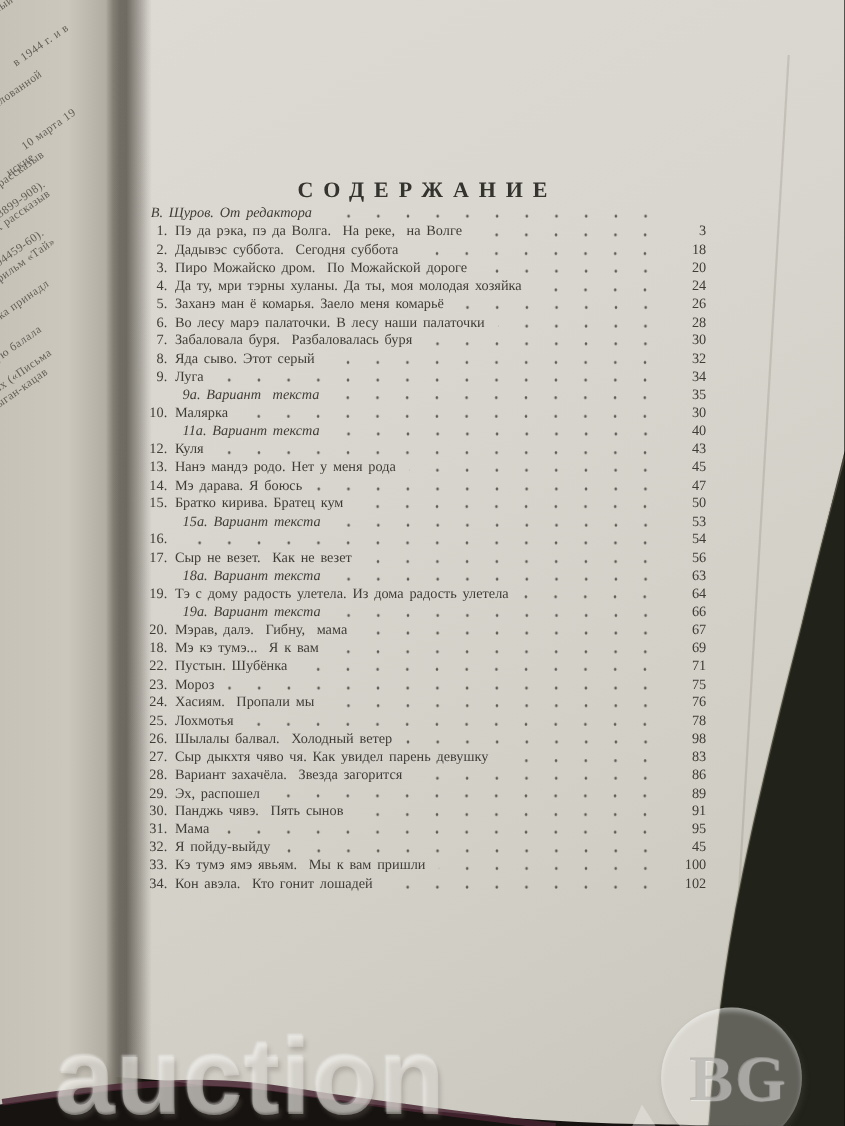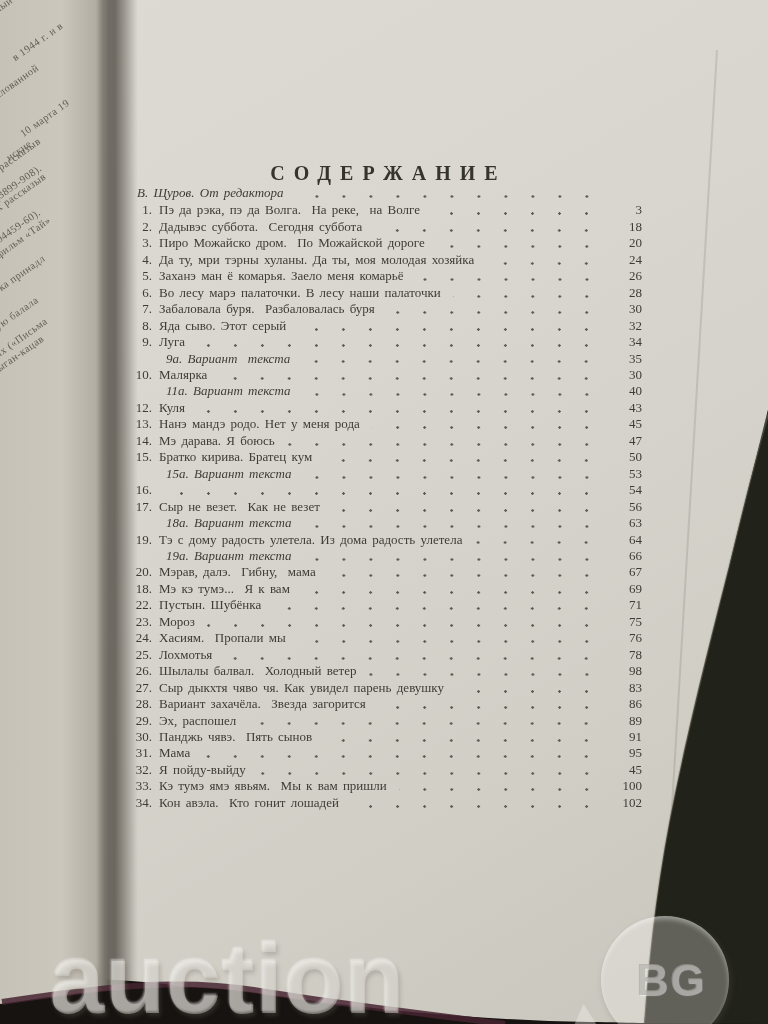--- a/index.html
+++ b/index.html
@@ -43,21 +43,21 @@
   .edges{position:absolute;left:0;top:0;z-index:4;pointer-events:none;}
   
   .watermark{position:absolute;left:0;top:15px;width:768px;height:1024px;z-index:6;pointer-events:none;}
   .wm-word{position:absolute;left:50px;top:908px;font-family:"Liberation Sans",sans-serif;
       font-size:98px;font-weight:bold;letter-spacing:1px;color:rgba(240,237,231,.40);
       text-shadow:2px 3px 4px rgba(110,104,95,.30),-1px -2px 2px rgba(255,255,255,.45);}
   .wm-badge{position:absolute;left:601px;top:901px;width:128px;height:128px;border-radius:50%;
       background:rgba(246,244,240,.30);
       box-shadow:inset 0 3px 5px rgba(255,255,255,.40),2px 3px 6px rgba(95,90,82,.28);
       display:flex;align-items:center;justify-content:center;}
-  .wm-badge b{font-family:Liberation Sans, sans-serif;font-size:44px;letter-spacing:2px;
+  .wm-badge b{font-family:Liberation Serif, serif;font-size:59px;letter-spacing:2px;
       color:rgba(165,162,156,.60);text-shadow:1px 1px 1px rgba(255,255,255,.5);margin-left:12px;}
   .wm-pointer{position:absolute;left:577px;top:994px;width:0;height:0;
       border-left:30px solid rgba(246,244,240,.36);
       border-top:20px solid transparent;border-bottom:6px solid transparent;
       transform:rotate(24deg);}
 </style>
 </head>
 <body>
 
 <div class="scene">

